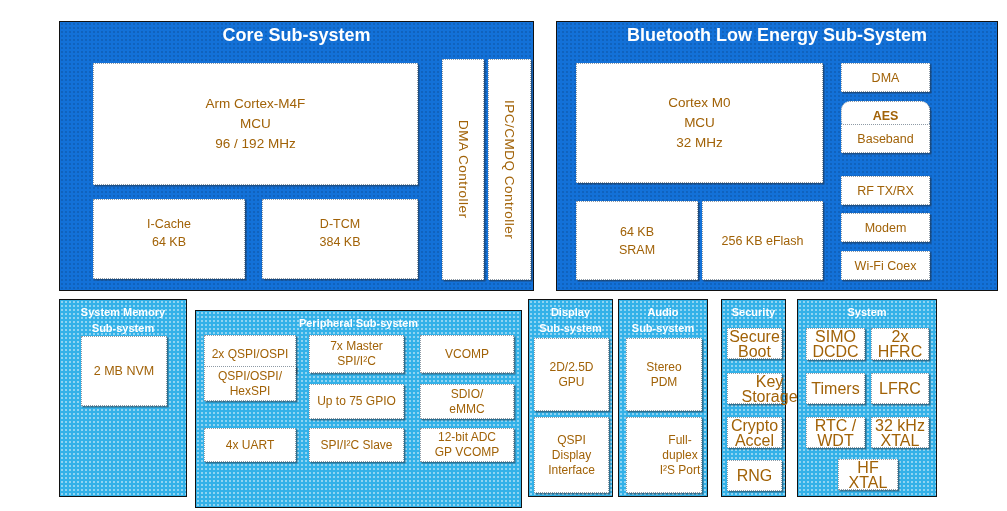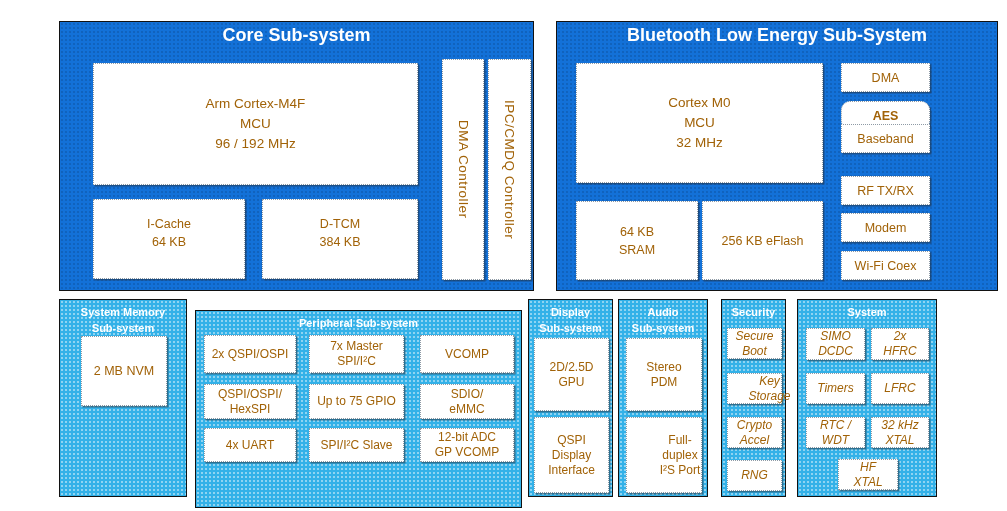--- a/index.html
+++ b/index.html
@@ -23,21 +23,21 @@
 
   
   .wbox{position:absolute;box-sizing:border-box;background:#ffffff;
         border:1px dotted #8e9aa5;
         box-shadow:1.5px 1.5px 0 rgba(35,45,55,0.5);
         display:flex;align-items:center;justify-content:center;
         text-align:center;white-space:pre-line;color:#a16207;}
   .f14{font-size:13.5px;line-height:20px;}
   .f12{font-size:12.5px;line-height:18px;}
   .fp {font-size:12px;line-height:15px;}
-  .fs {font-size:12px;line-height:15px;font-style:italic;}
+  .fs {font-size:16px;line-height:15px;}
   .bold{font-weight:bold;border-radius:9px;}
 
   
   .vbar{writing-mode:vertical-rl;text-orientation:mixed;
         font-size:13.5px;letter-spacing:0.5px;}
 </style>
 </head>
 <body>
 
 <div class="stage">
@@ -76,21 +76,21 @@
 Sub-system</div>
     <div class="wbox f12" style="left:21px;top:36px;width:86px;height:70px;">2 MB NVM</div>
   </section>
 
   <section class="blk light" style="left:195px;top:299px;width:327px;height:198px;margin-top:11px;">
     <div class="blk-title t-bot">Peripheral Sub-system</div>
     <div class="wbox fp" style="left:8px;top:24px;width:92px;height:38px;">2x QSPI/OSPI</div>
     <div class="wbox fp" style="left:113px;top:24px;width:95px;height:38px;">7x Master
 SPI/I²C</div>
     <div class="wbox fp" style="left:224px;top:24px;width:94px;height:38px;">VCOMP</div>
-    <div class="wbox fp" style="left:8px;top:73px;width:92px;height:35px;">QSPI/OSPI/
+    <div class="wbox fp" style="left:8px;top:55px;width:92px;height:35px;">QSPI/OSPI/
 HexSPI</div>
     <div class="wbox fp" style="left:113px;top:73px;width:95px;height:35px;">Up to 75 GPIO</div>
     <div class="wbox fp" style="left:224px;top:73px;width:94px;height:35px;">SDIO/
 eMMC</div>
     <div class="wbox fp" style="left:8px;top:117px;width:92px;height:34px;">4x UART</div>
     <div class="wbox fp" style="left:113px;top:117px;width:95px;height:34px;">SPI/I²C Slave</div>
     <div class="wbox fp" style="left:224px;top:117px;width:94px;height:34px;">12-bit ADC
 GP VCOMP</div>
   </section>
 

